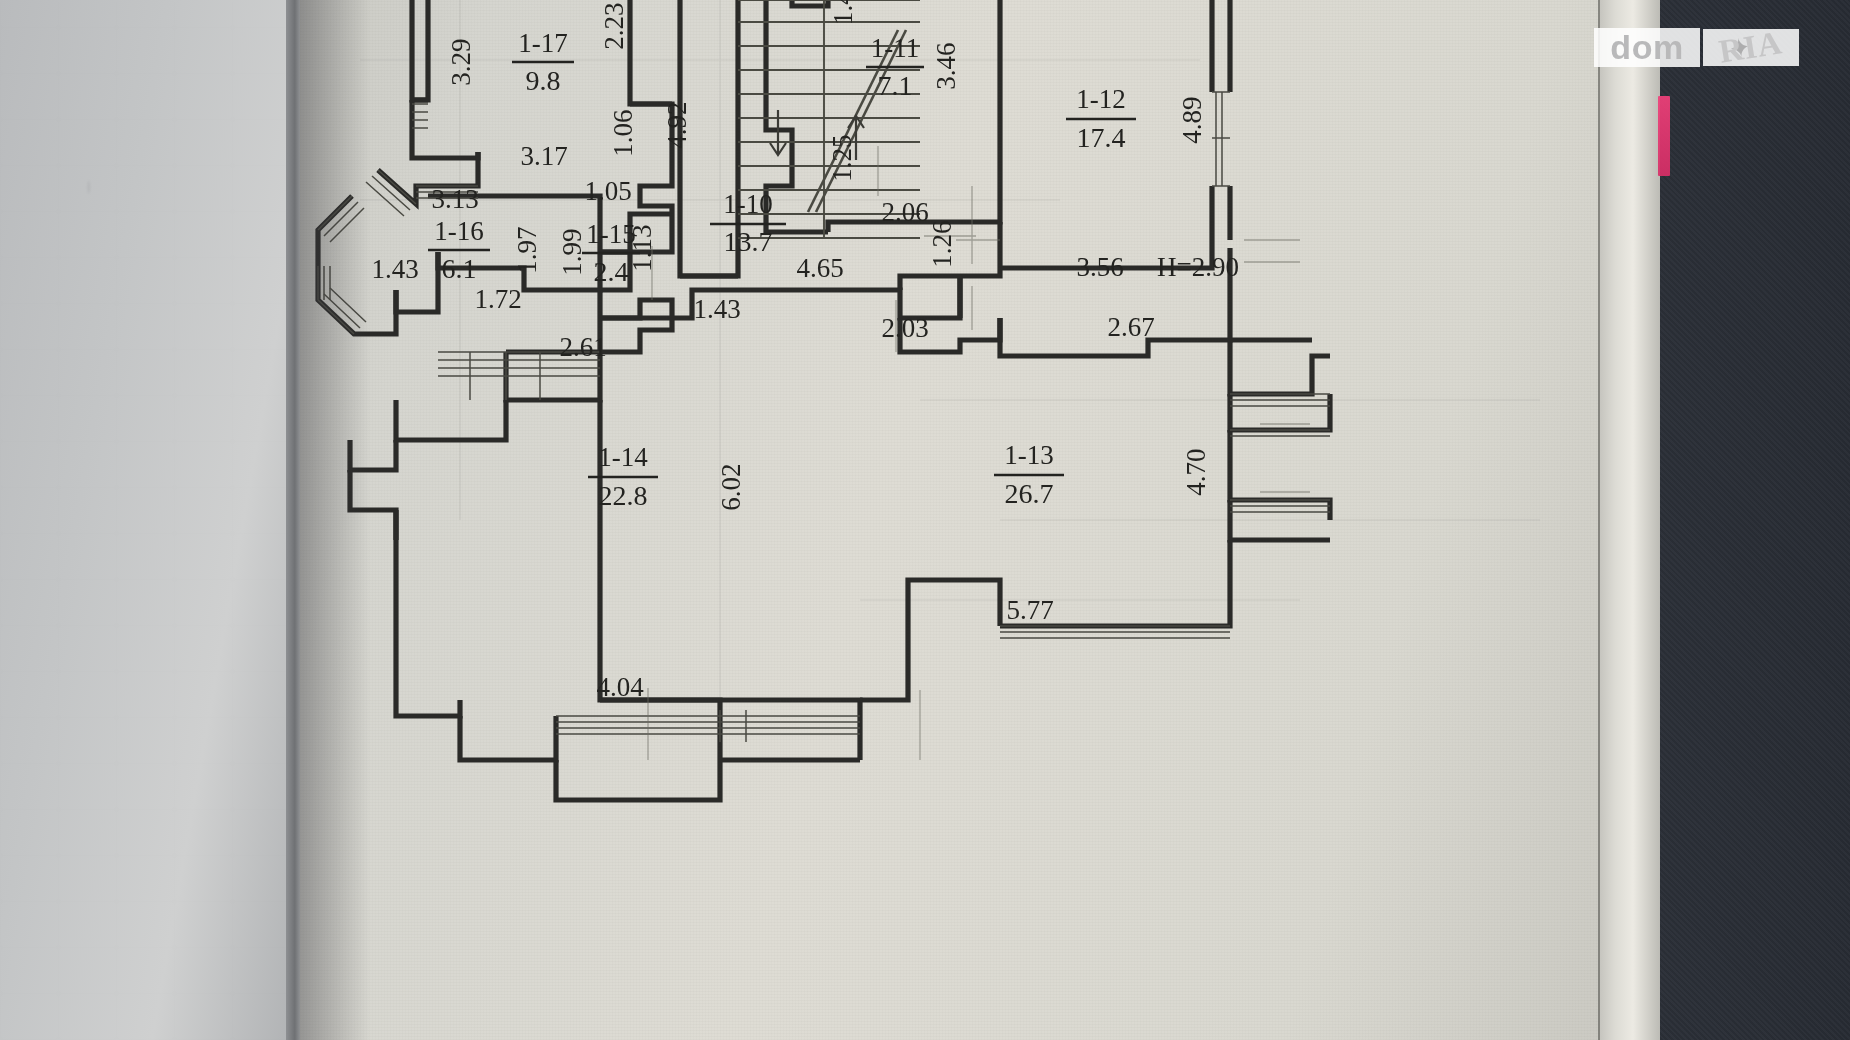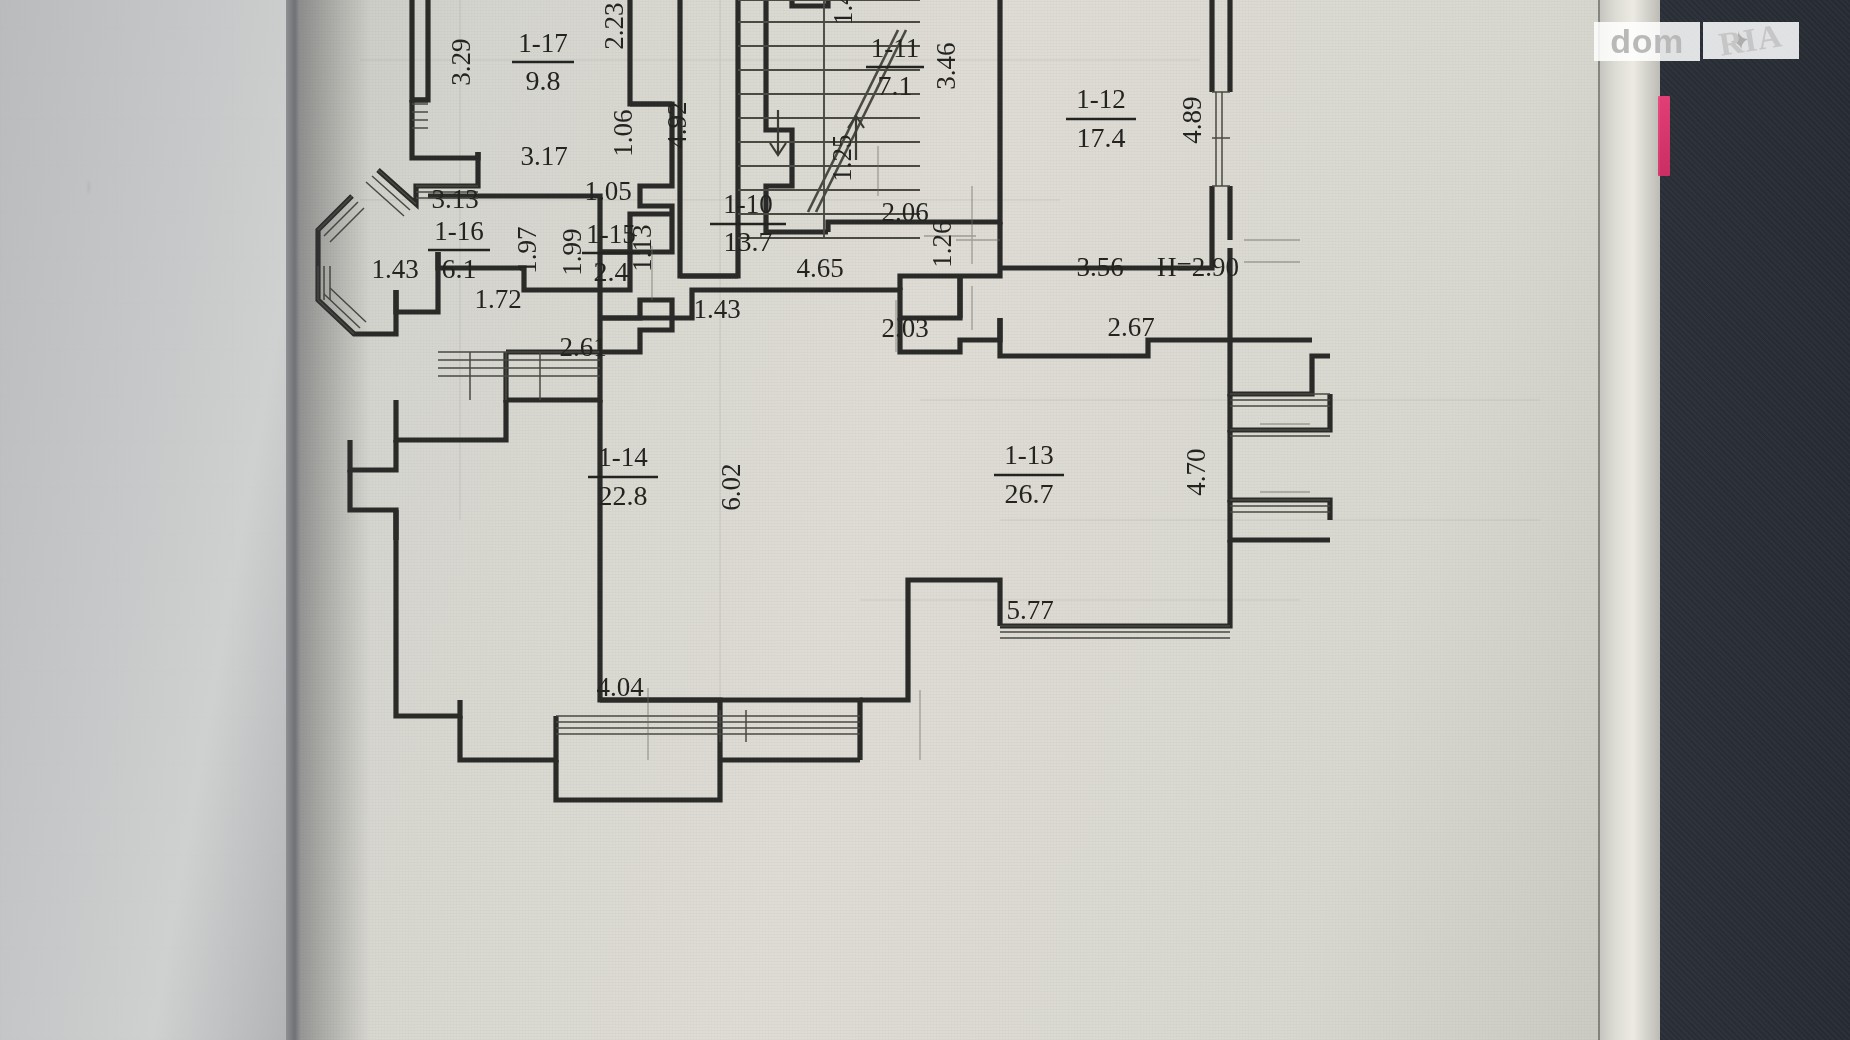--- a/index.html
+++ b/index.html
@@ -51,21 +51,21 @@
     background:linear-gradient(90deg,#c6c5bf 0%,#dcdbd4 25%,#eceae3 55%,#bcbbb5 100%);
   }
   .page-edge-line{
     position:absolute;left:1598px;top:0;width:2px;height:1040px;background:#6b6b66;opacity:.75;
   }
   .sticky{
     position:absolute;left:1658px;top:96px;width:12px;height:80px;
     background:linear-gradient(180deg,#f0407a,#d82e67);opacity:.92;border-radius:1px;
   }
   
-  .wm{position:absolute;left:1594px;top:22px;display:flex;align-items:flex-start;height:50px;}
+  .wm{position:absolute;left:1594px;top:22px;display:flex;align-items:center;height:50px;}
   .wm-a,.wm-b{background:rgba(255,255,255,.86);display:flex;align-items:center;justify-content:center;}
   .wm-a{width:106px;}
   .wm-b{width:96px;margin-left:3px;position:relative;overflow:hidden;}
   .wm-a span{font-family:"Liberation Sans",sans-serif;font-size:34px;color:#b9b9ba;letter-spacing:.5px;font-weight:600;}
   .wm-b .ria{font-family:"Liberation Serif",serif;font-size:33px;font-weight:700;color:#c6c6c7;
     transform:rotate(-9deg);letter-spacing:1px;}
   .wm-b .star{position:absolute;left:26px;top:4px;color:#adadae;font-size:26px;transform:rotate(-10deg);}
   svg{position:absolute;left:0;top:0;}
   .wall{fill:none;stroke:#2a2a28;stroke-width:5.2;stroke-linejoin:miter;stroke-linecap:butt;}
   .win{fill:none;stroke:#4a4a43;stroke-width:1.5;}

